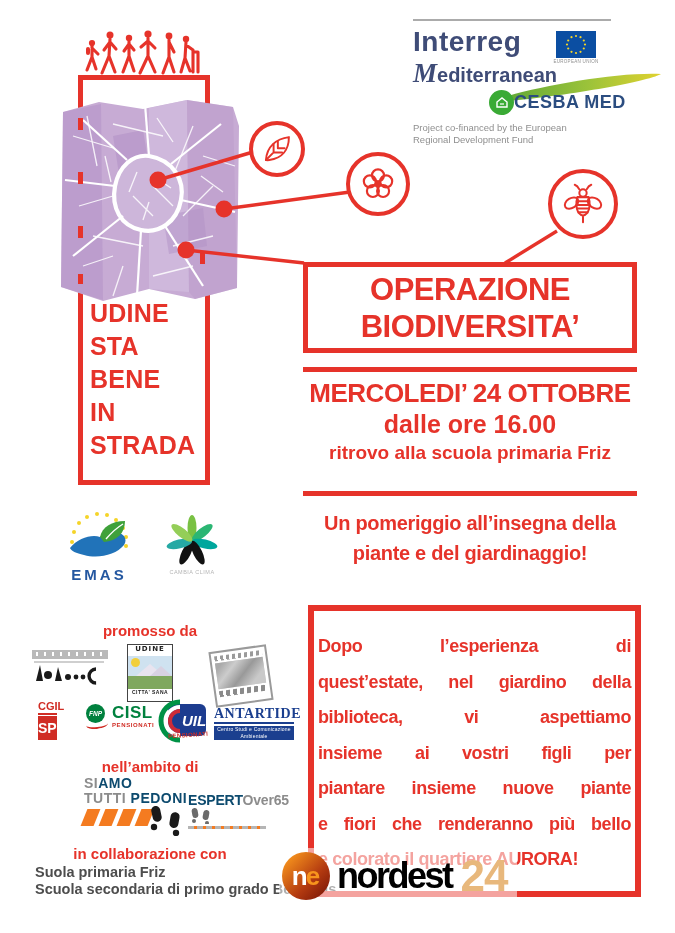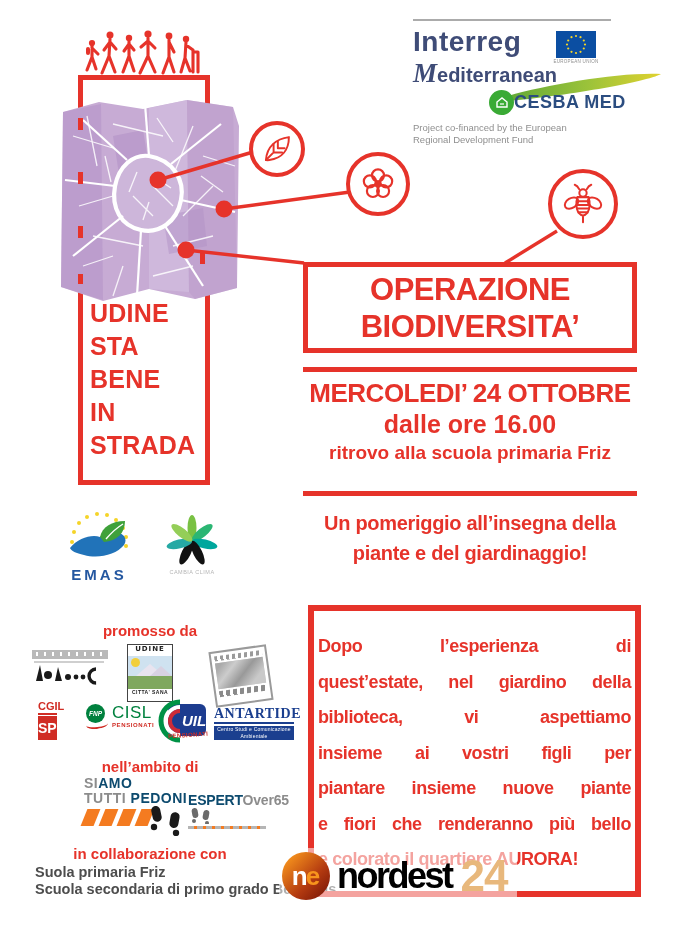--- a/index.html
+++ b/index.html
@@ -80,21 +80,21 @@
   .stamp-row{height:5px;background:repeating-linear-gradient(90deg,#9a9a9a 0 3px,transparent 3px 6px);margin-bottom:2px;}
   .stamp-photo{height:26px;background:#c4c4c4;background-image:linear-gradient(135deg,#aaa 10%,#ccc 30%,#999 55%,#c9c9c9 80%);}
   .stamp-foot{margin-top:2px;height:6px;background:repeating-linear-gradient(90deg,#8a8a8a 0 4px,transparent 4px 7px);}
 
   .cgil{left:38px;top:700px;width:19px;height:42px;text-align:center;}
   .cgil-top{font-size:11px;font-weight:800;color:#d02c24;border-bottom:2.5px solid #d02c24;line-height:13px;}
   .cgil-spi{background:#d02c24;color:#fff;font-size:14px;font-weight:800;line-height:24px;height:24px;margin-top:1px;}
   .cisl{left:86px;top:704px;width:66px;display:flex;gap:4px;align-items:flex-start;}
   .fnp-circle{width:19px;height:19px;border-radius:50%;background:#00813e;color:#fff;font-size:6.5px;font-style:italic;font-weight:700;display:flex;align-items:center;justify-content:center;}
   .fnp-swoosh{width:22px;height:7px;border-bottom:2.5px solid #d02c24;border-radius:50%;transform:rotate(-6deg);margin-top:-3px;}
-  .cisl-name{font-size:17px;font-weight:400;color:#00813e;line-height:18px;letter-spacing:.5px;}
+  .cisl-name{font-size:17px;font-weight:700;color:#00813e;line-height:18px;letter-spacing:.5px;}
   .cisl-sub{font-size:6px;font-weight:700;color:#d02c24;letter-spacing:.6px;}
   .uil{left:152px;top:699px;width:58px;height:46px;}
   .uil-sub{position:absolute;left:16px;top:33px;font-size:6px;font-weight:700;color:#d02c24;letter-spacing:.4px;transform:rotate(-4deg);}
   .antartide{left:214px;top:706px;width:80px;text-align:center;}
   .anta-name{font-size:14px;font-weight:800;color:#1b3f8f;letter-spacing:.5px;border-bottom:2px solid #1b3f8f;line-height:16px;font-family:"Liberation Serif",serif;}
   .anta-sub{margin-top:1.5px;background:#1b3f8f;color:#fff;font-size:5px;line-height:7px;letter-spacing:.2px;}
 
   
   .within-head{left:30px;top:758px;width:240px;}
   .pedoni{left:84px;top:776px;width:104px;}

